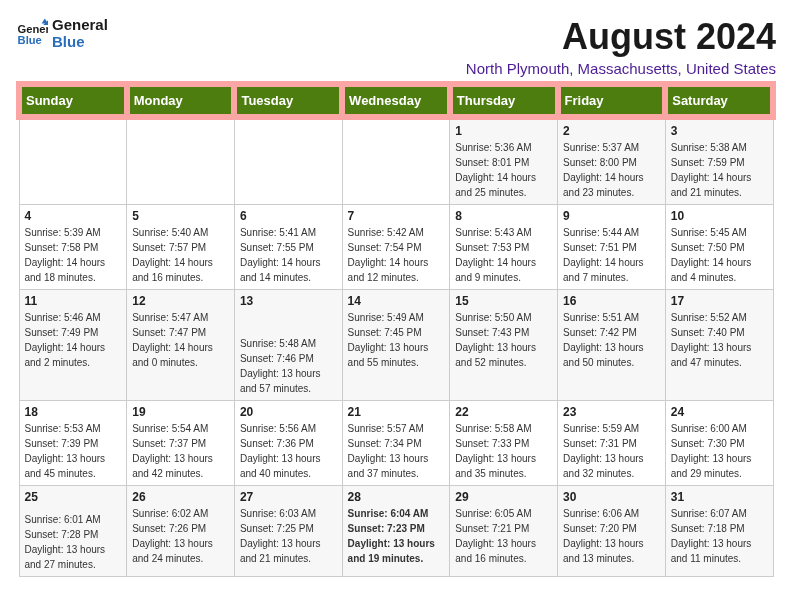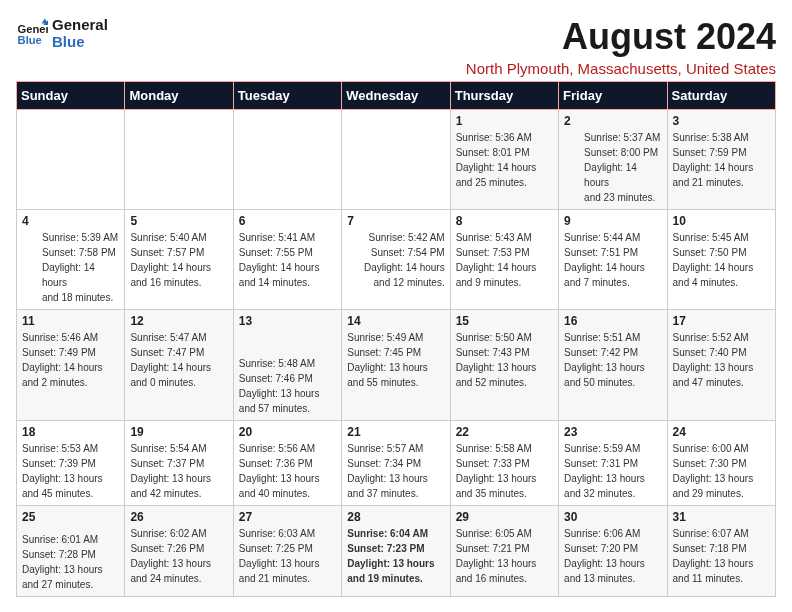--- a/index.html
+++ b/index.html
@@ -28,36 +28,36 @@
     .title-block {
       text-align: right;
     }
     .calendar-title {
       font-size: 36px;
       font-weight: bold;
       color: #1a1a1a;
     }
     .calendar-subtitle {
       font-size: 15px;
-      color: #b91c1c;
+      color: #4c1d95;
       margin-top: 2px;
     }
     table {
       width: 100%;
       border-collapse: collapse;
       table-layout: fixed;
     }
     thead th {
-      background: #0f172a;
+      background: #4d7c0f;
       color: #fff;
       font-size: 13px;
       font-weight: bold;
       padding: 6px 4px;
       text-align: left;
-      border: 1px solid #fca5a5;
+      border: 6px solid #fca5a5;
     }
     tbody td {
       border: 1px solid #ccc;
       vertical-align: top;
       padding: 4px 5px;
       font-size: 10.5px;
       color: #222;
       height: 80px;
       background: #fff;
     }
@@ -121,58 +121,58 @@
         <td class="empty-cell"></td>
         <td>
           <span class="day-num">1</span>
           <div class="day-info" style="white-space: pre-line;">Sunrise: 5:36 AM
 Sunset: 8:01 PM
 Daylight: 14 hours
 and 25 minutes.</div>
         </td>
         <td>
           <span class="day-num">2</span>
-          <div class="day-info" style="white-space: pre-line; margin-left: 20px;">Sunrise: 5:37 AM
+          <div class="day-info" style="white-space: pre-line;">Sunrise: 5:37 AM
 Sunset: 8:00 PM
 Daylight: 14 hours
 and 23 minutes.</div>
         </td>
         <td>
           <span class="day-num">3</span>
           <div class="day-info" style="white-space: pre-line;">Sunrise: 5:38 AM
 Sunset: 7:59 PM
 Daylight: 14 hours
 and 21 minutes.</div>
         </td>
       </tr>
       <tr>
         <td>
           <span class="day-num">4</span>
-          <div class="day-info" style="white-space: pre-line; margin-left: 20px;">Sunrise: 5:39 AM
+          <div class="day-info" style="white-space: pre-line;">Sunrise: 5:39 AM
 Sunset: 7:58 PM
 Daylight: 14 hours
 and 18 minutes.</div>
         </td>
         <td>
           <span class="day-num">5</span>
           <div class="day-info" style="white-space: pre-line;">Sunrise: 5:40 AM
 Sunset: 7:57 PM
 Daylight: 14 hours
 and 16 minutes.</div>
         </td>
         <td>
           <span class="day-num">6</span>
           <div class="day-info" style="white-space: pre-line;">Sunrise: 5:41 AM
 Sunset: 7:55 PM
 Daylight: 14 hours
 and 14 minutes.</div>
         </td>
         <td>
           <span class="day-num">7</span>
-          <div class="day-info" style="white-space: pre-line; text-align: right;">Sunrise: 5:42 AM
+          <div class="day-info" style="white-space: pre-line;">Sunrise: 5:42 AM
 Sunset: 7:54 PM
 Daylight: 14 hours
 and 12 minutes.</div>
         </td>
         <td>
           <span class="day-num">8</span>
           <div class="day-info" style="white-space: pre-line;">Sunrise: 5:43 AM
 Sunset: 7:53 PM
 Daylight: 14 hours
 and 9 minutes.</div>

